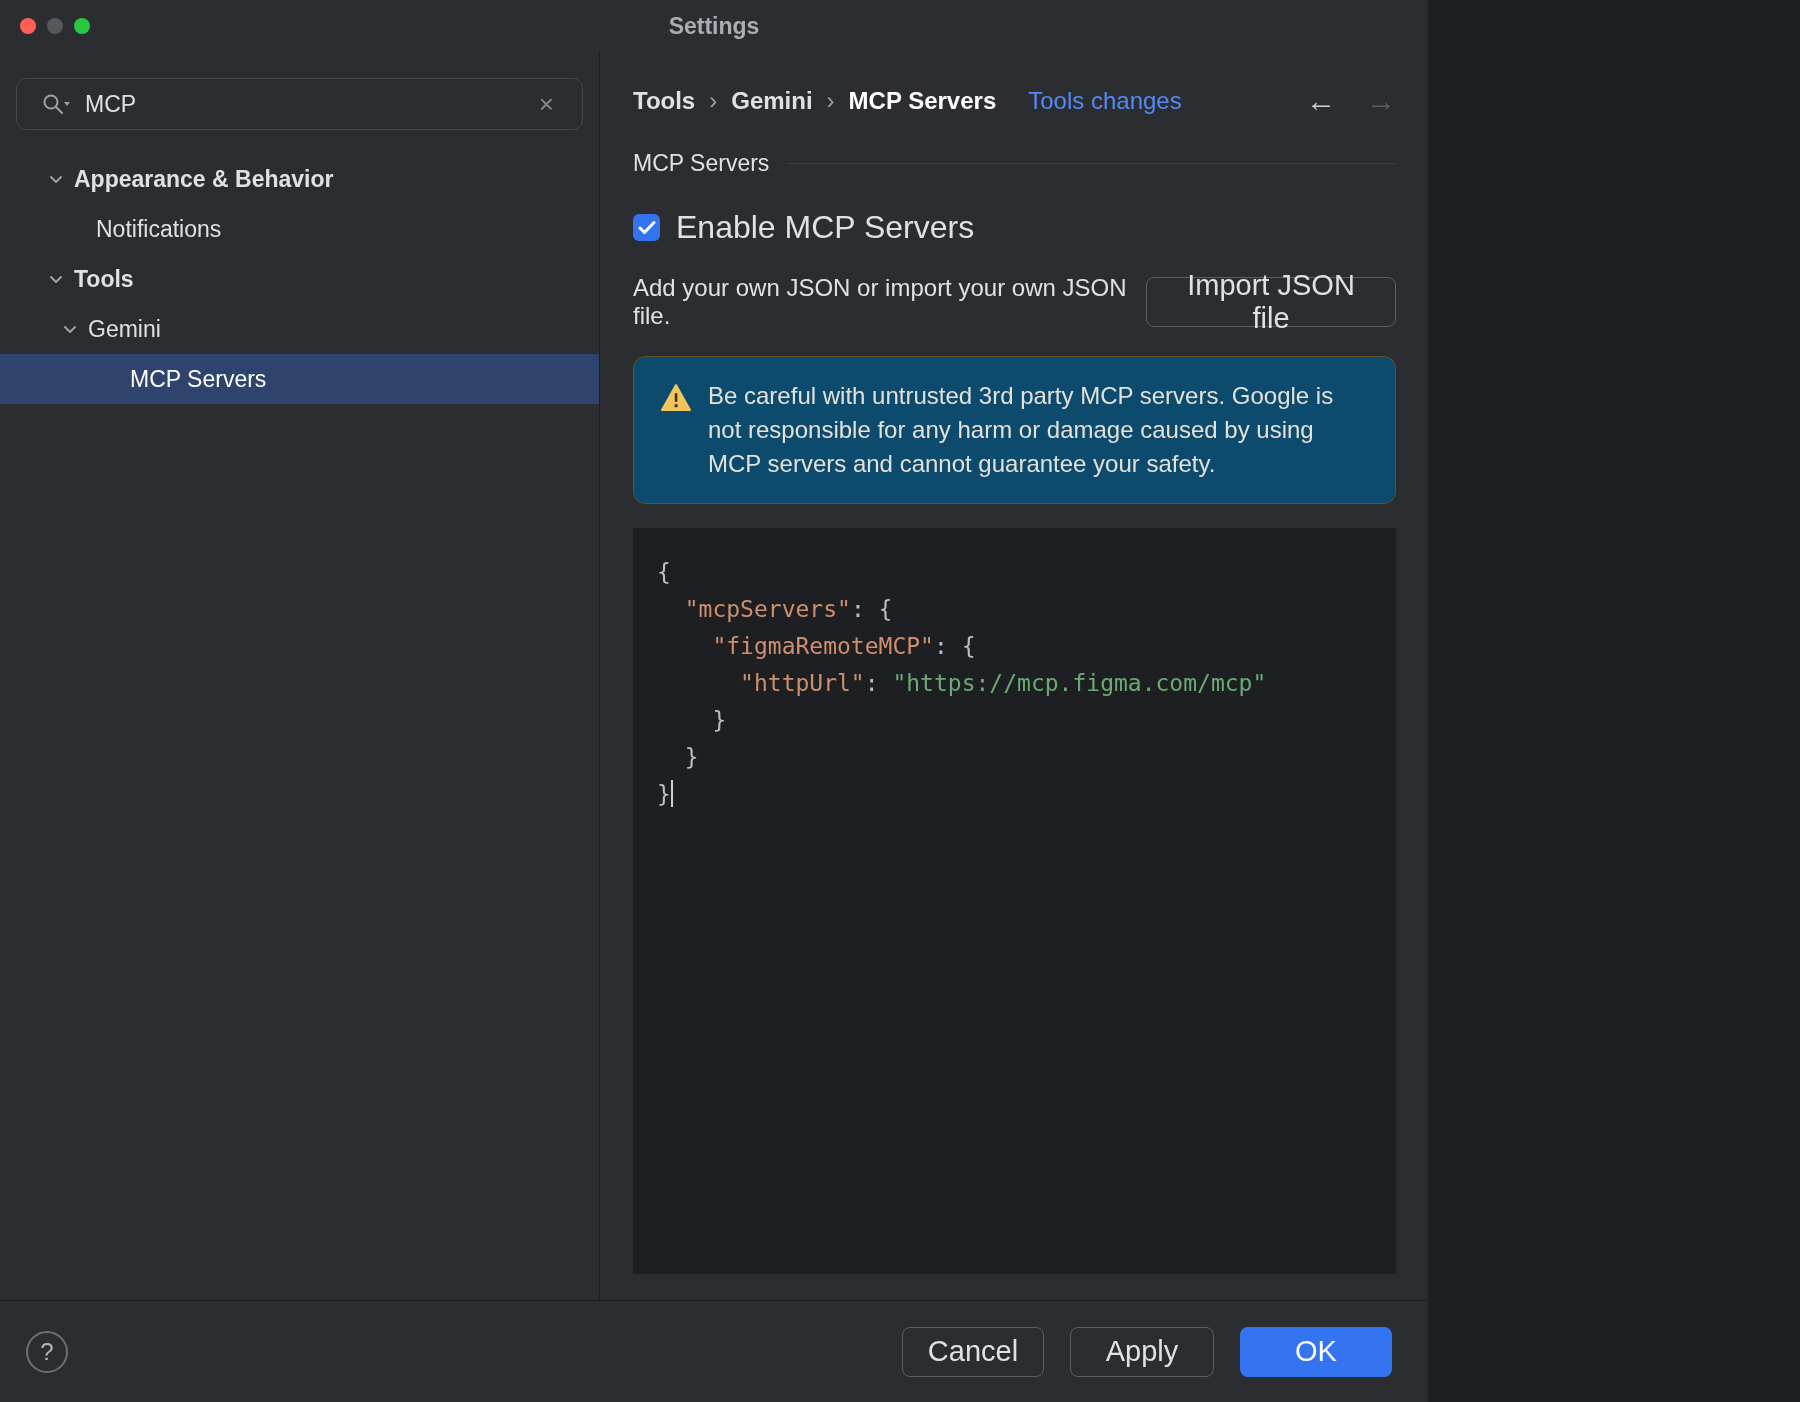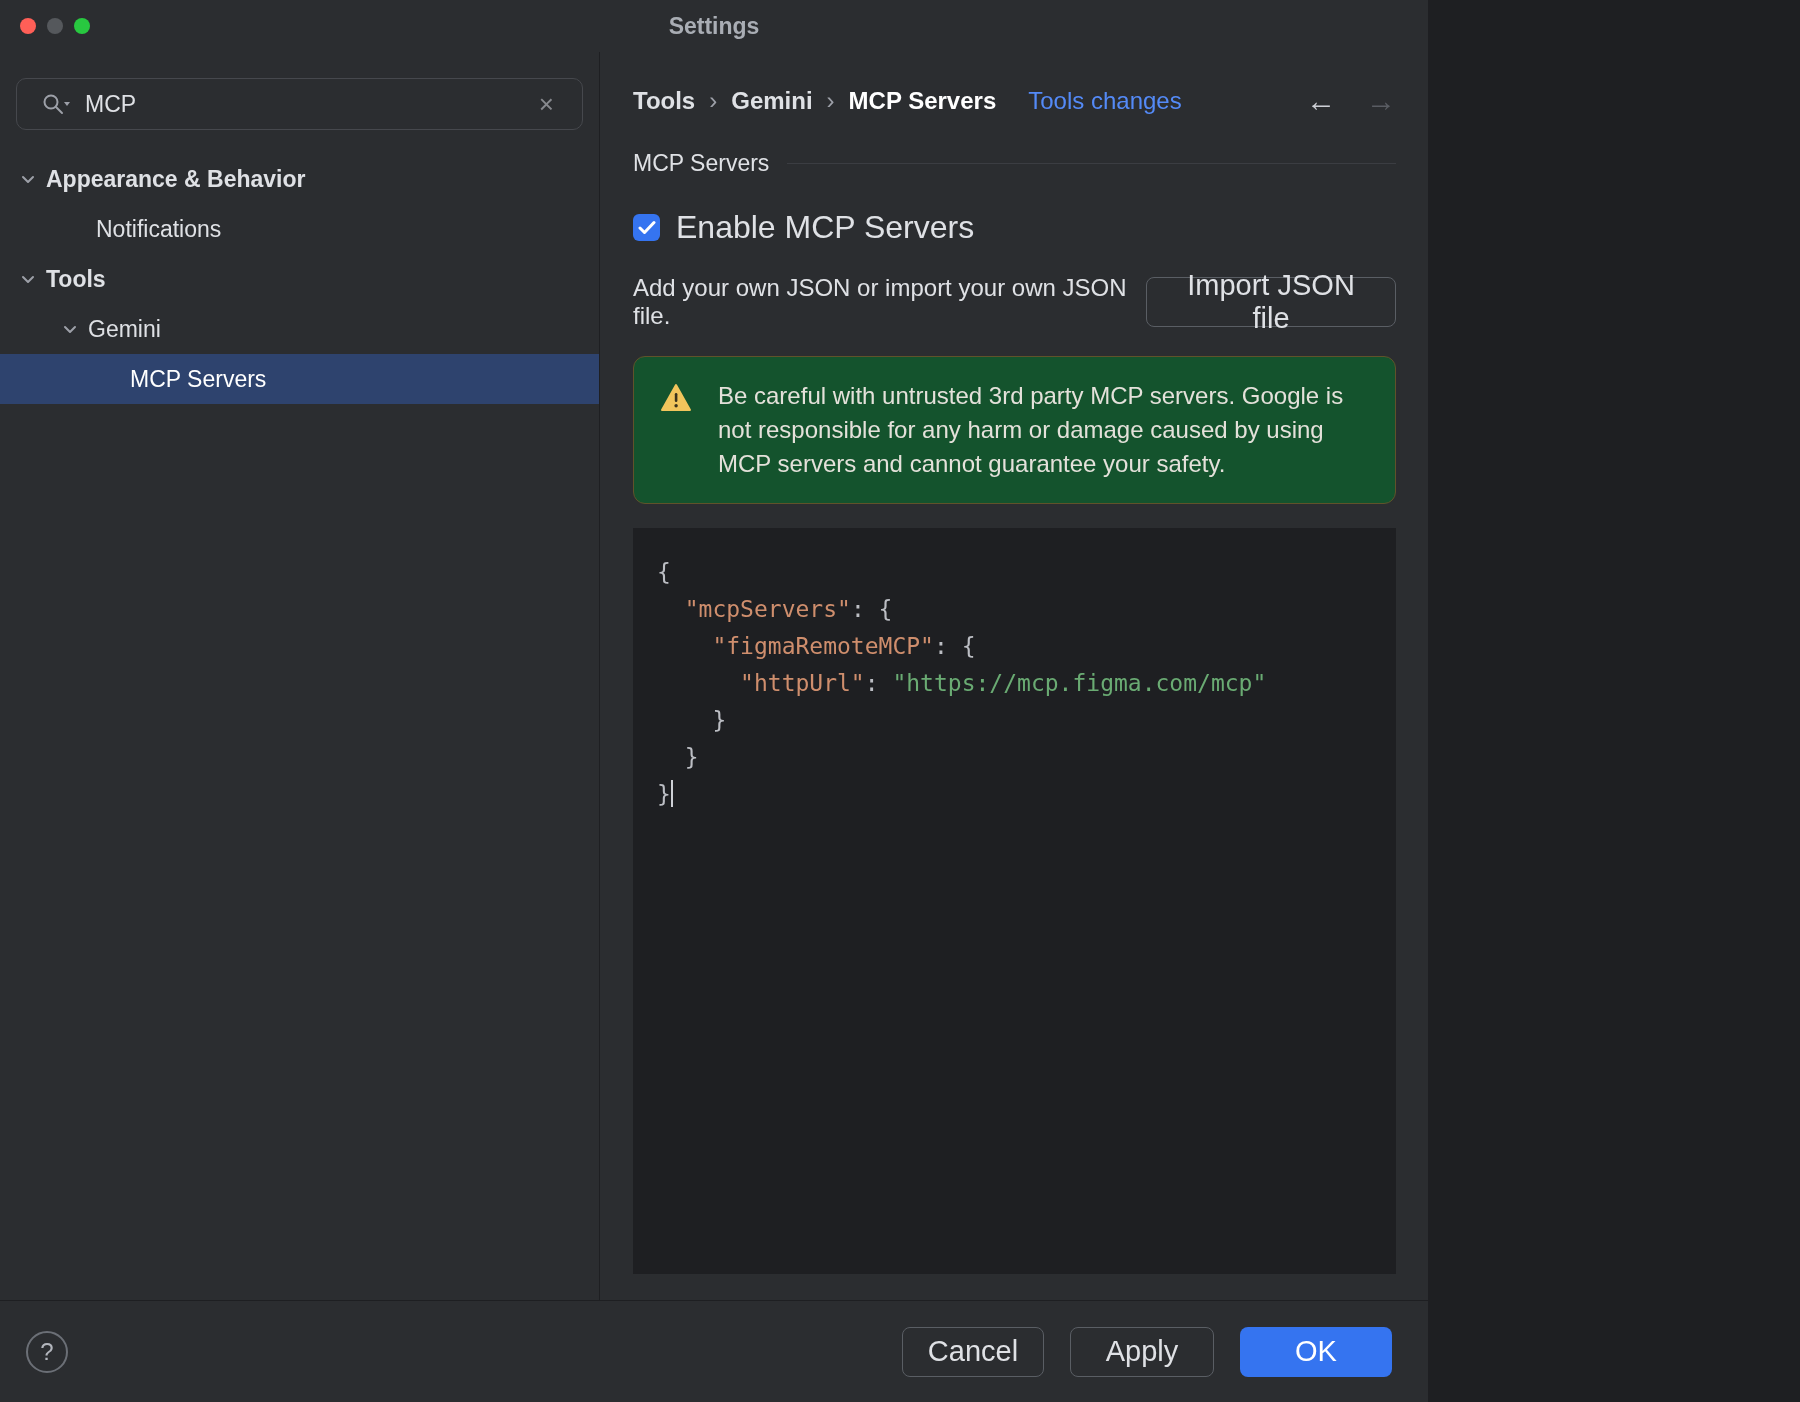--- a/index.html
+++ b/index.html
@@ -40,21 +40,21 @@
     flex: 1; background: transparent; border: none; outline: none;
     color: #dfe1e5; font-size: 23px; font-family: "Liberation Sans", "DejaVu Sans", sans-serif;
   }
   .search-clear { color: #87898e; font-size: 26px; line-height: 1; cursor: pointer; padding: 2px 4px; }
 
   
   .tree { margin-top: 24px; }
   .tree-row { height: 50px; display: flex; align-items: center; font-size: 23px; color: #dfe1e5; cursor: pointer; }
   .tree-row .chev { display: flex; align-items: center; justify-content: center; width: 24px; margin-right: 6px; }
   .bold { font-weight: 700; }
-  .ind-0 { padding-left: 16px; }
+  .ind-0 { padding-left: 44px; }
   .ind-1 { padding-left: 96px; }
   .ind-g { padding-left: 58px; }
   .ind-2 { padding-left: 130px; }
   .tree-row.selected { background: #2e436e; color: #ffffff; }
 
   
   .crumb-row { display: flex; align-items: center; height: 42px; }
   .crumb { font-size: 24px; font-weight: 700; color: #dfe1e5; cursor: pointer; }
   .crumb-last { color: #ffffff; }
   .crumb-sep { color: #9da0a8; font-size: 24px; margin: 0 14px; }
@@ -82,22 +82,22 @@
   .addjson-text { font-size: 24px; color: #dfe1e5; }
   .btn {
     height: 50px; padding: 0 26px; border-radius: 8px; font-size: 29px;
     display: inline-flex; align-items: center; justify-content: center;
     background: #2b2d30; color: #dfe1e5; border: 1px solid #5a5e64; cursor: pointer;
     font-family: "Liberation Sans", "DejaVu Sans", sans-serif;
   }
 
   
   .warning {
-    margin-top: 26px; background: #14532d; border: 1px solid #60522a; border-radius: 12px;
-    padding: 22px 26px; display: flex; gap: 26px; align-items: flex-start;
+    margin-top: 26px; background: #0c4a6e; border: 1px solid #60522a; border-radius: 12px;
+    padding: 22px 26px; display: flex; gap: 16px; align-items: flex-start;
   }
   .warning-icon { flex: 0 0 32px; margin-top: 4px; }
   .warning-text { font-size: 24px; line-height: 34px; color: #e4e1da; }
 
   
   .editor {
     margin-top: 24px; margin-bottom: 26px; flex: 1; background: #1e1f22;
     padding: 26px 24px; overflow: hidden; cursor: text;
   }
   .code-line {

